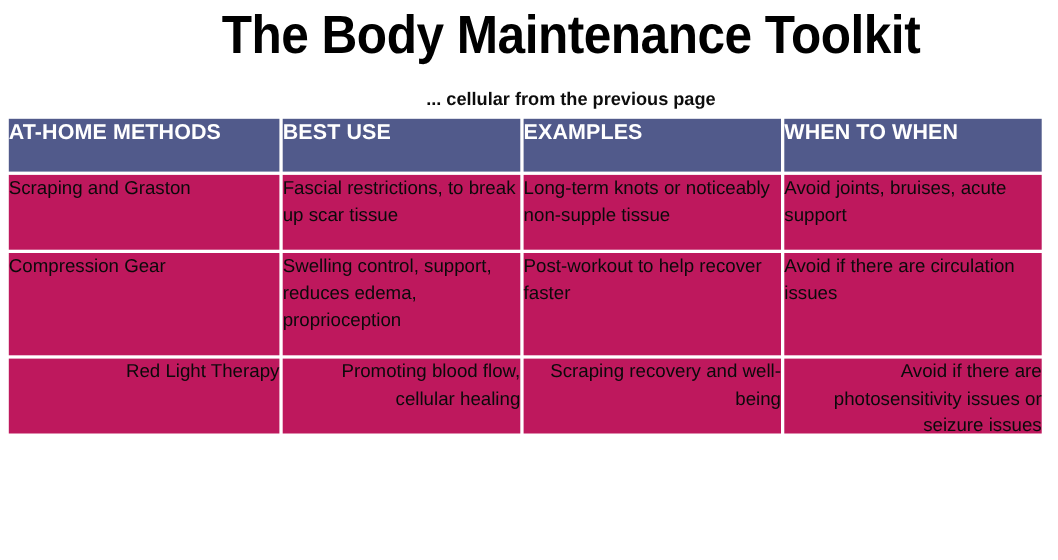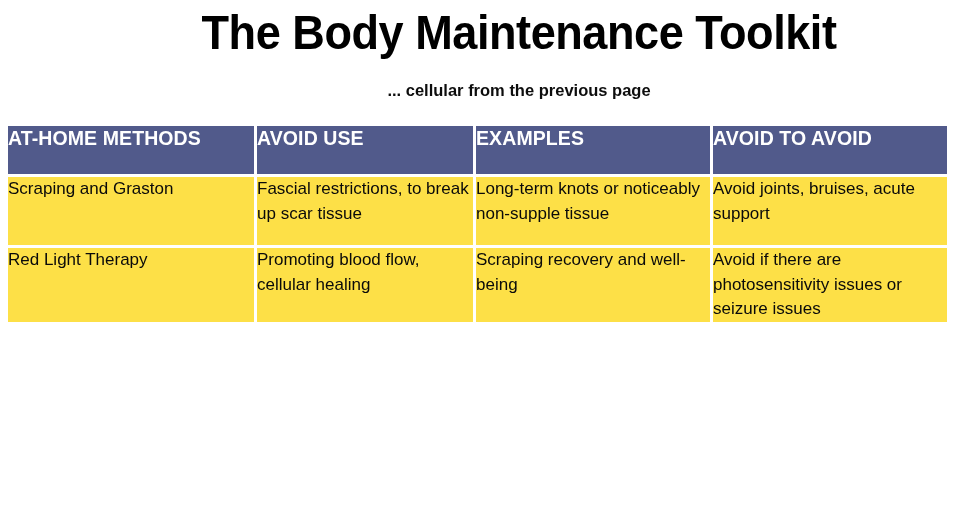--- a/index.html
+++ b/index.html
@@ -49,21 +49,21 @@
     color: #0d0d0d;
     margin: 0;
     padding-top: 20px;
     white-space: nowrap;
   }
 
   
   .table-wrap {
     position: absolute;
     left: 8px;
-    top: 126px;
+    top: 108px;
     width: 942px;
   }
 
   table.toolkit {
     width: 942px;
     border-collapse: separate;
     border-spacing: 3px 3px;
     margin: -3px;
     table-layout: fixed;
   }
@@ -89,32 +89,32 @@
     font-weight: bold;
     font-size: 19.5px;
     line-height: 24px;
     height: 48px;
     padding: 12px 0 0 13px;
     letter-spacing: 0.1px;
     white-space: nowrap;
   }
 
   tbody td {
-    background: #fde047;
+    background: #be185d;
     color: #0a0a0a;
     font-family: "Liberation Sans", sans-serif;
     font-weight: normal;
     font-size: 17px;
     line-height: 24.5px;
     padding: 11px 14px 10px 13px;
   }
 
   tbody tr.r1 td { height: 68px; }
   tbody tr.r2 td { height: 93px; }
-  tbody tr.r3 td { height: 72px; }
+  tbody tr.r3 td { height: 72px; text-align: right; }
   tbody tr.r4 td { height: 42px; }
 
   .cell-text { display: block; }
 </style>
 </head>
 <body>
 
 <div class="page">
 
   <h1 class="title">The Body Maintenance Toolkit</h1>
@@ -125,38 +125,52 @@
     <table class="toolkit">
       <colgroup>
         <col class="c1">
           <col class="c2">
           <col class="c3">
           <col class="c4">
       </colgroup>
       <thead>
         <tr>
           <th>AT-HOME METHODS</th>
-          <th>AVOID USE</th>
+          <th>BEST USE</th>
           <th>EXAMPLES</th>
-          <th>AVOID TO AVOID</th>
+          <th>WHEN TO WHEN</th>
         </tr>
       </thead>
       <tbody>
         <tr class="r1">
           <td>
               <span class="cell-text">Scraping and Graston</span>
             </td>
           <td>
               <span class="cell-text">Fascial restrictions, to break up scar tissue</span>
             </td>
           <td>
               <span class="cell-text">Long-term knots or noticeably non-supple tissue</span>
             </td>
           <td>
               <span class="cell-text">Avoid joints, bruises, acute support</span>
+            </td>
+        </tr>
+        <tr class="r2">
+          <td>
+              <span class="cell-text">Compression Gear</span>
+            </td>
+          <td>
+              <span class="cell-text">Swelling control, support, reduces edema, proprioception</span>
+            </td>
+          <td>
+              <span class="cell-text">Post-workout to help recover faster</span>
+            </td>
+          <td>
+              <span class="cell-text">Avoid if there are circulation issues</span>
             </td>
         </tr>
         <tr class="r3">
           <td>
               <span class="cell-text">Red Light Therapy</span>
             </td>
           <td>
               <span class="cell-text">Promoting blood flow, cellular healing</span>
             </td>
           <td>

